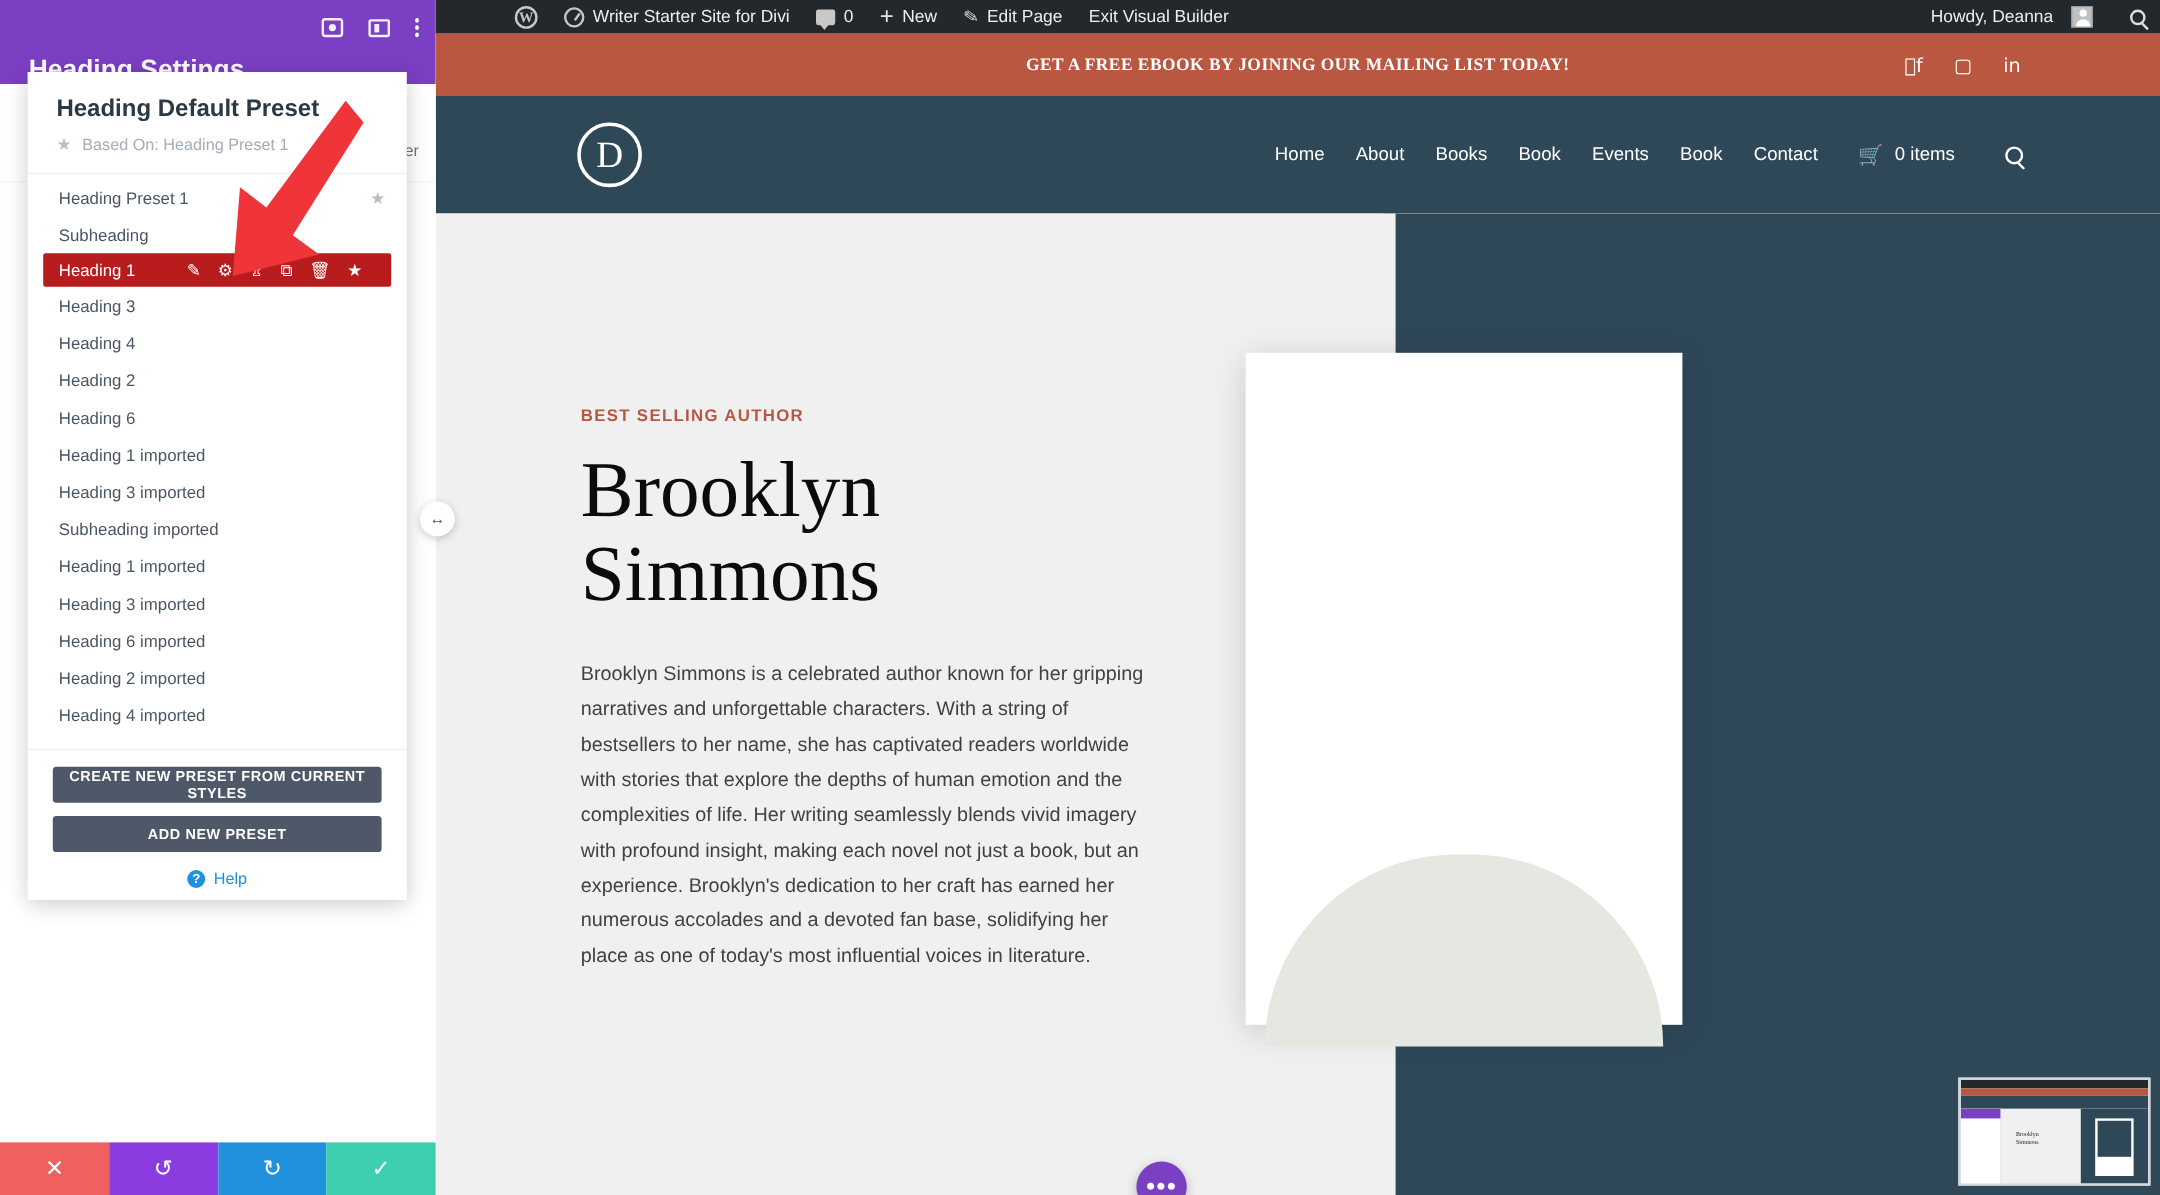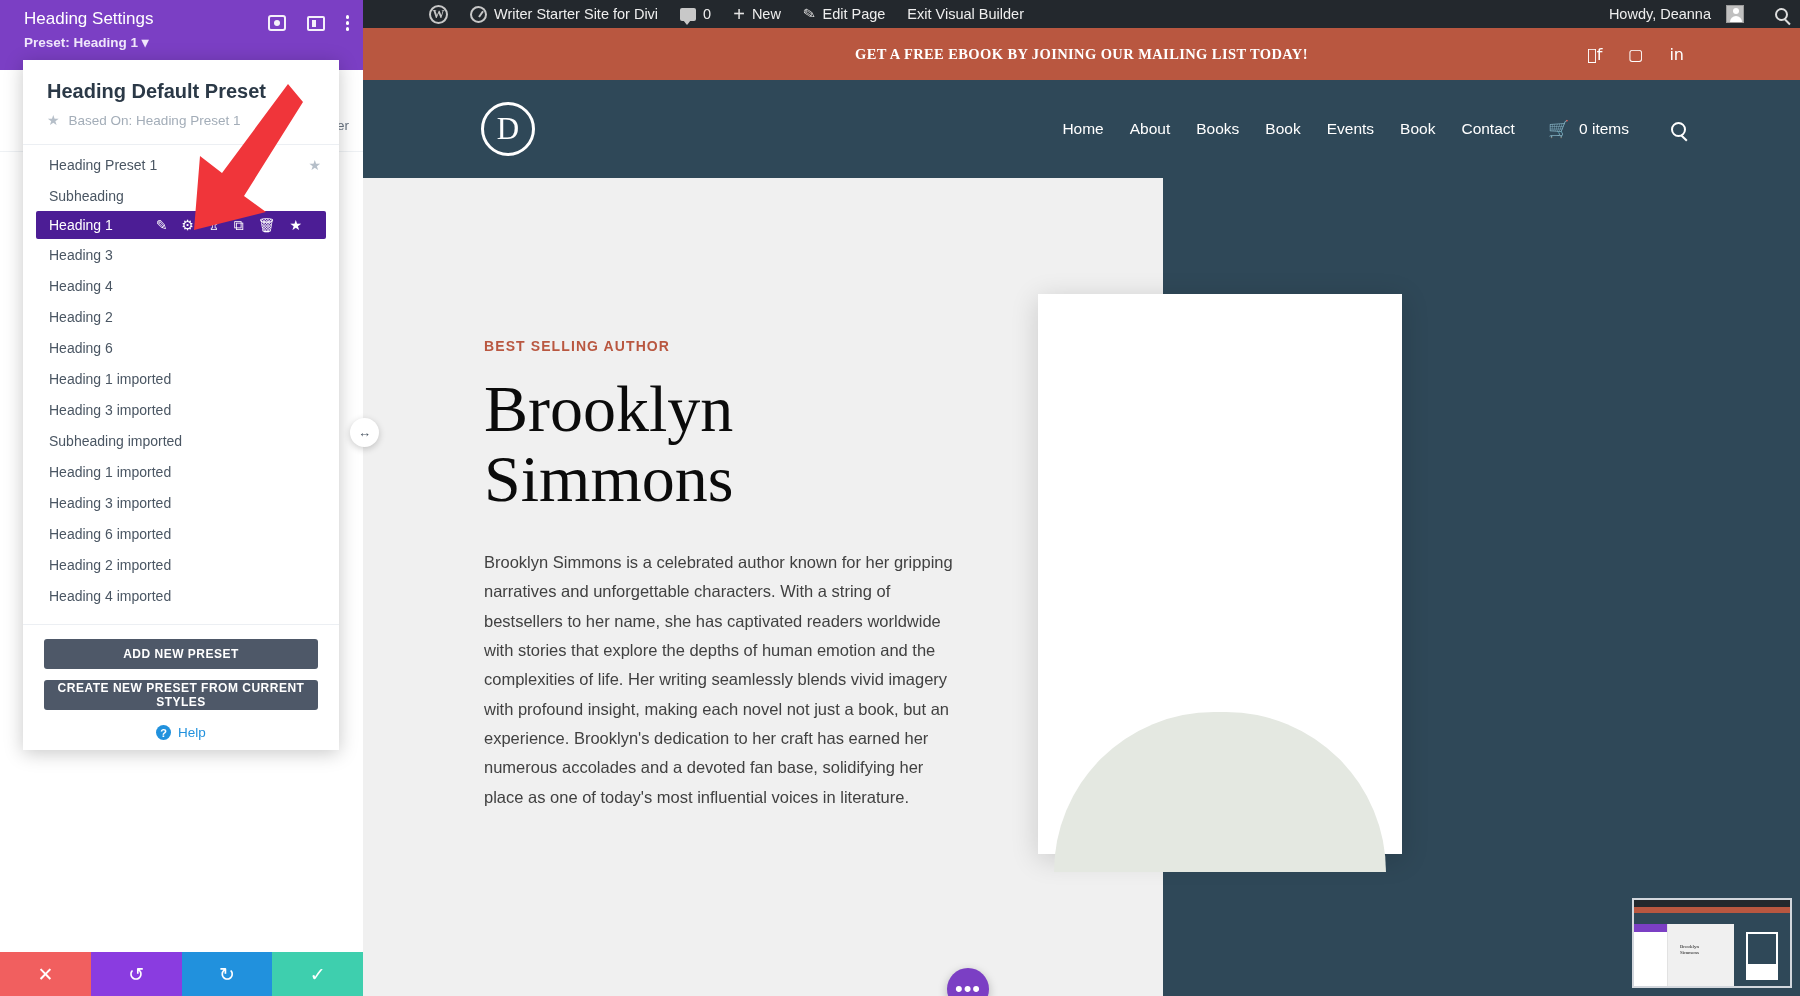--- a/index.html
+++ b/index.html
@@ -184,21 +184,21 @@
 
   
   #divi-panel {
     position: absolute; left: 0; top: 0; width: 363px; height: 996px;
     background: #ffffff; z-index: 50;
   }
   #panel-header {
     height: 70px; background: #7b3fc4; color: #ffffff;
     padding: 9px 16px 0 24px; position: relative;
   }
-  #panel-title { font-size: 17px; font-weight: 400; }
+  #panel-title { font-size: 22px; font-weight: 700; margin-top: 36px; }
   #panel-preset {
     font-size: 13.5px; font-weight: 600; margin-top: 5px; color: #f0e6fb;
   }
   #panel-header-icons {
     position: absolute; right: 14px; top: 15px; display: flex; gap: 21px; align-items: center;
   }
   .ph-icon { color: #ffffff; opacity: .92; }
   .icon-focus {
     width: 18px; height: 16px; border: 2px solid #fff; border-radius: 3px;
     position: relative; display:inline-block;
@@ -231,21 +231,21 @@
   }
   .star { color: #b6bfc9; font-size: 14px; }
 
   #preset-list { flex: 0 0 auto; padding: 4px 0 8px 0; }
   .preset-row {
     height: 31px; display: flex; align-items: center;
     padding: 0 18px 0 26px; font-size: 14px; color: #4a5663;
     position: relative;
   }
   .preset-row.active {
-    background: #4c1d95; color: #ffffff; margin: 0 13px; padding-left: 13px;
+    background: #b91c1c; color: #ffffff; margin: 0 13px; padding-left: 13px;
     border-radius: 2px; height: 28px;
   }
   .preset-row .row-star { margin-left: auto; color: #b6bfc9; font-size: 14px; }
   .row-actions {
     margin-left: auto; display: flex; align-items: center; gap: 14px;
     color: #ffffff; font-size: 14px; padding-right: 6px;
   }
   #preset-footer {
     margin-top: auto; padding: 14px 21px 10px 21px; border-top: 1px solid #eceff3;
   }
@@ -500,22 +500,22 @@
       </div>
       <div class="preset-row">
         <span>Heading 2 imported</span>
       </div>
       <div class="preset-row">
         <span>Heading 4 imported</span>
       </div>
     </div>
 
     <div id="preset-footer">
+      <button class="preset-btn">CREATE NEW PRESET FROM CURRENT STYLES</button>
       <button class="preset-btn">ADD NEW PRESET</button>
-      <button class="preset-btn">CREATE NEW PRESET FROM CURRENT STYLES</button>
       <div id="help-link">
         <span class="help-circle">?</span>
         <span>Help</span>
       </div>
     </div>
   </div>
 
   <div id="panel-actions">
     <div class="act-btn" id="act-cancel">✕</div>
     <div class="act-btn" id="act-undo">↺</div>

